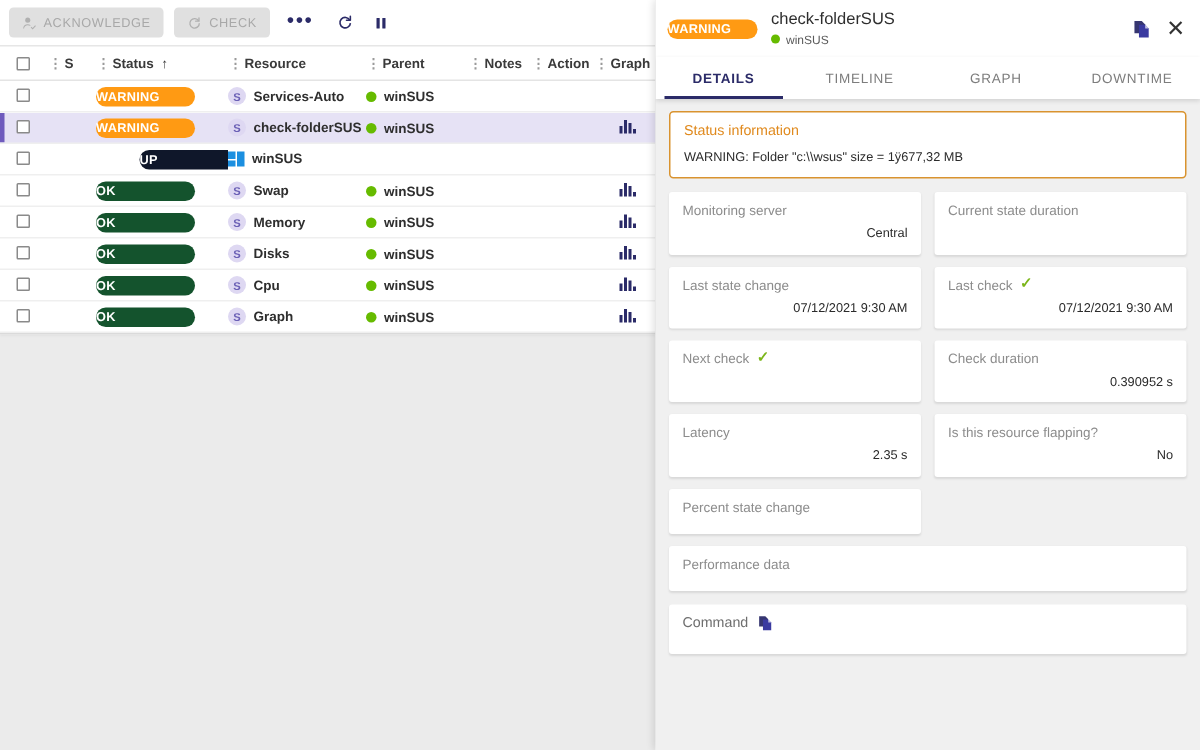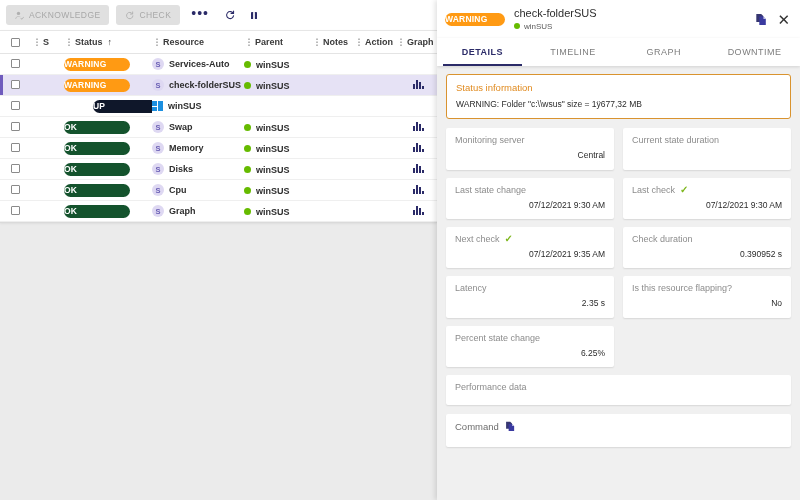--- a/index.html
+++ b/index.html
@@ -631,21 +631,20 @@
               <span>Last check</span>
               <span class="check-ok">✓</span>
             </div>
             <div class="card-value">07/12/2021 9:30 AM</div>
           </div>
           <div class="card">
             <div class="card-label">
               <span>Next check</span>
               <span class="check-ok">✓</span>
             </div>
-            <div class="card-value">07/12/2021 9:35 AM</div>
           </div>
           <div class="card">
             <div class="card-label">
               <span>Check duration</span>
             </div>
             <div class="card-value">0.390952 s</div>
           </div>
           <div class="card">
             <div class="card-label">
               <span>Latency</span>
@@ -655,21 +654,20 @@
           <div class="card">
             <div class="card-label">
               <span>Is this resource flapping?</span>
             </div>
             <div class="card-value">No</div>
           </div>
           <div class="card">
             <div class="card-label">
               <span>Percent state change</span>
             </div>
-            <div class="card-value">6.25%</div>
           </div>
         </div>
 
       <div class="grid" style="margin-top:8px">
         <div class="card full">
           <div class="card-label">Performance data</div>
         </div>
       </div>
 
       <div class="card cmd-card">

